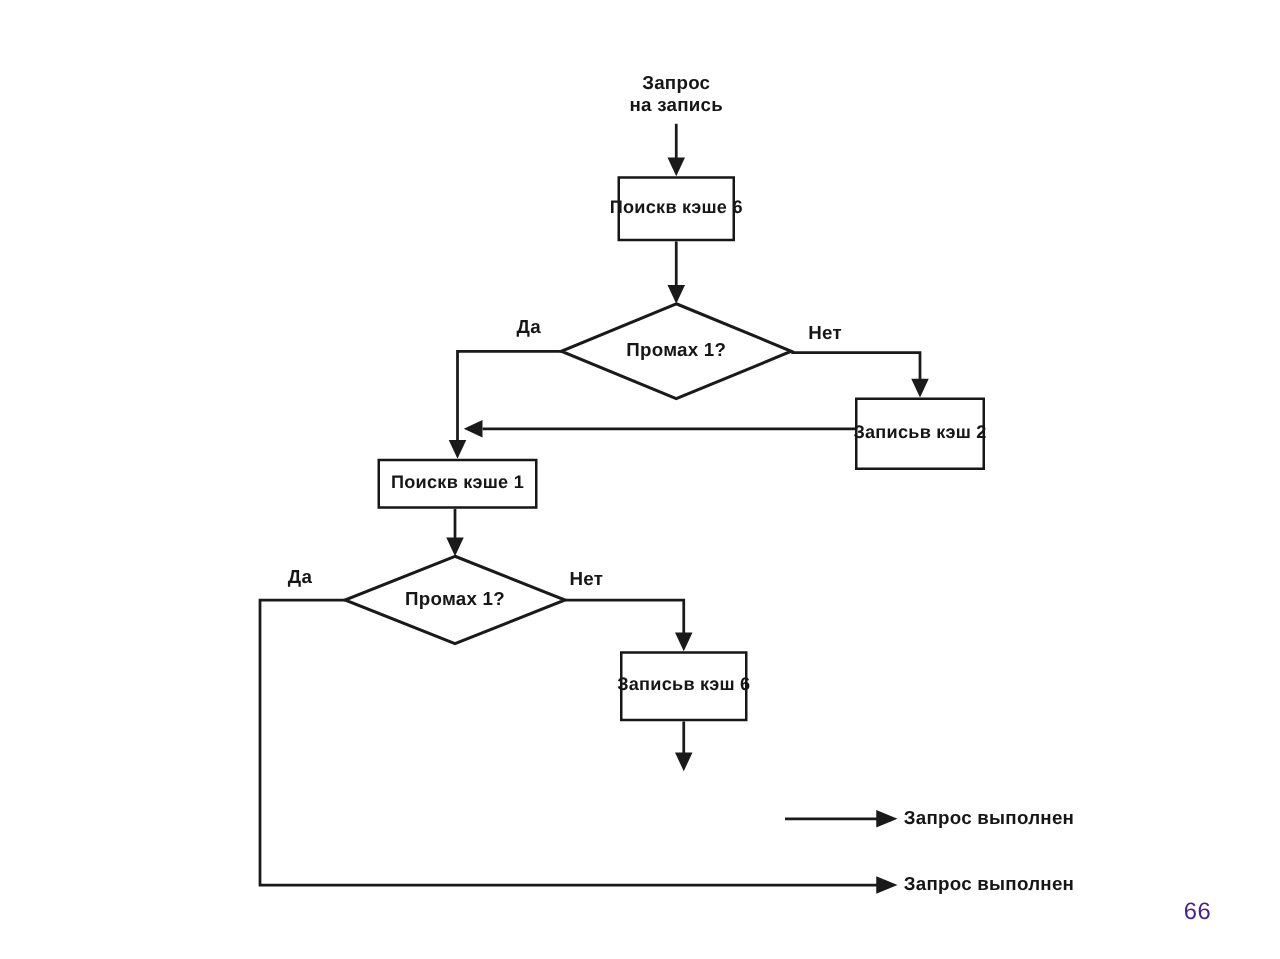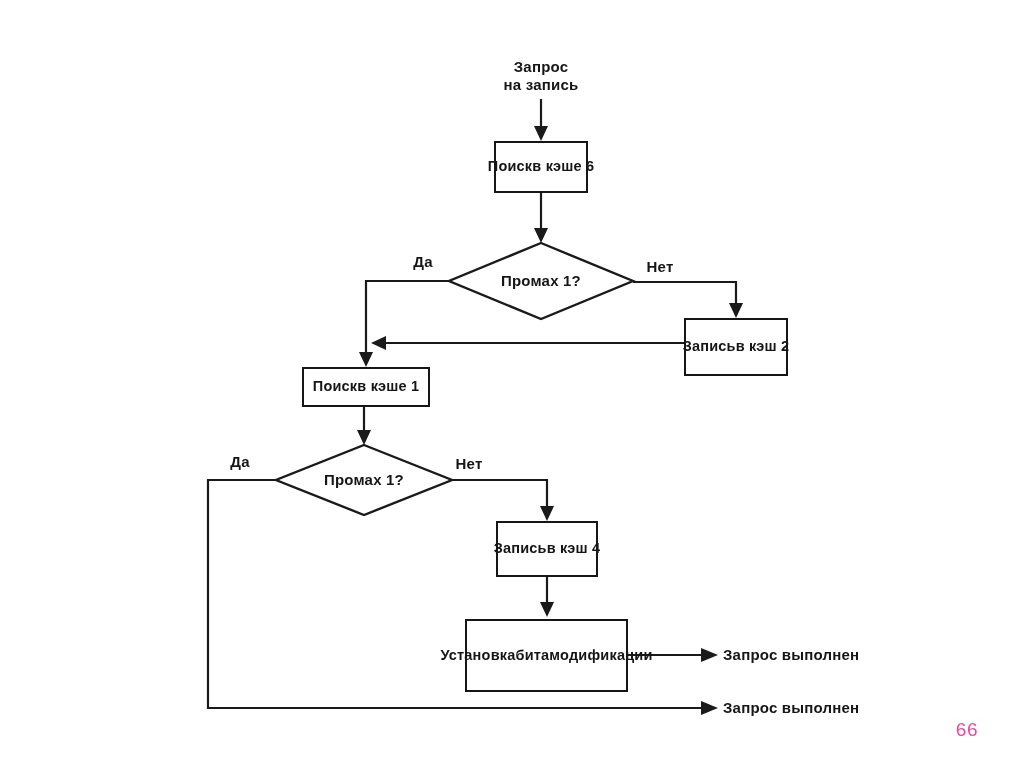--- a/index.html
+++ b/index.html
@@ -52,24 +52,24 @@
     font-size: 15px;
     line-height: 18px;
     color: #161616;
     letter-spacing: 0.2px;
   }
   #page-number {
     position: absolute;
     left: 938px;
     top: 719px;
     width: 40px;
-    text-align: right;
+    text-align: center;
     font-size: 19px;
     font-weight: 400;
-    color: #ec4899;
+    color: #4c1d95;
     letter-spacing: 0.5px;
   }
 </style>
 </head>
 <body>
 
 <div id="slide">
 
   <svg id="wires" viewBox="0 0 1024 767">
     <g stroke="#1a1a1a" stroke-width="2.2" fill="none">
@@ -117,28 +117,23 @@
     <span class="nl">в кэш 2</span>
   </div>
 
   <div class="box" style="left:302px; top:367px; width:128px; height:40px;">
     <span class="nl">Поиск</span>
     <span class="nl">в кэше 1</span>
   </div>
 
   <div class="box" style="left:496px; top:521px; width:102px; height:56px;">
     <span class="nl">Запись</span>
-    <span class="nl">в кэш 4</span>
+    <span class="nl">в кэш 6</span>
   </div>
 
-  <div class="box" style="left:465px; top:619px; width:163px; height:73px;">
-    <span class="nl">Установка</span>
-    <span class="nl">бита</span>
-    <span class="nl">модификации</span>
-  </div>
 
   <div class="diamond-label" style="left:471px; top:272px;">Промах 1?</div>
   <div class="diamond-label" style="left:294px; top:471px;">Промах 1?</div>
 
   <div class="txt center" style="left:403px; top:253px; width:40px;">Да</div>
   <div class="txt center" style="left:638px; top:258px; width:44px;">Нет</div>
   <div class="txt center" style="left:220px; top:453px; width:40px;">Да</div>
   <div class="txt center" style="left:447px; top:455px; width:44px;">Нет</div>
 
   <div class="txt" style="left:723px; top:646px;">Запрос выполнен</div>

